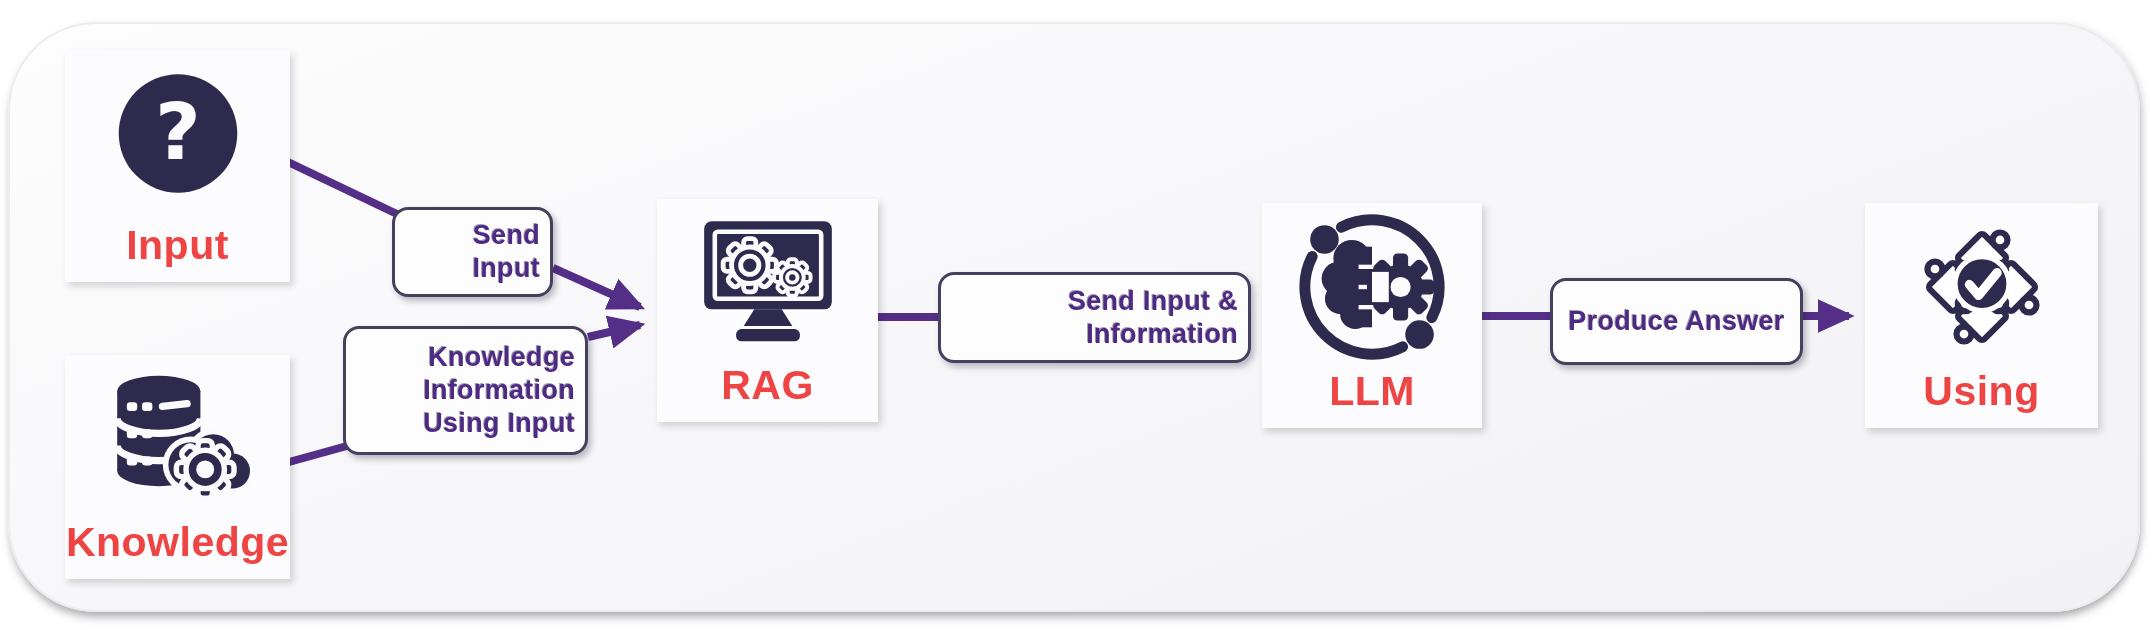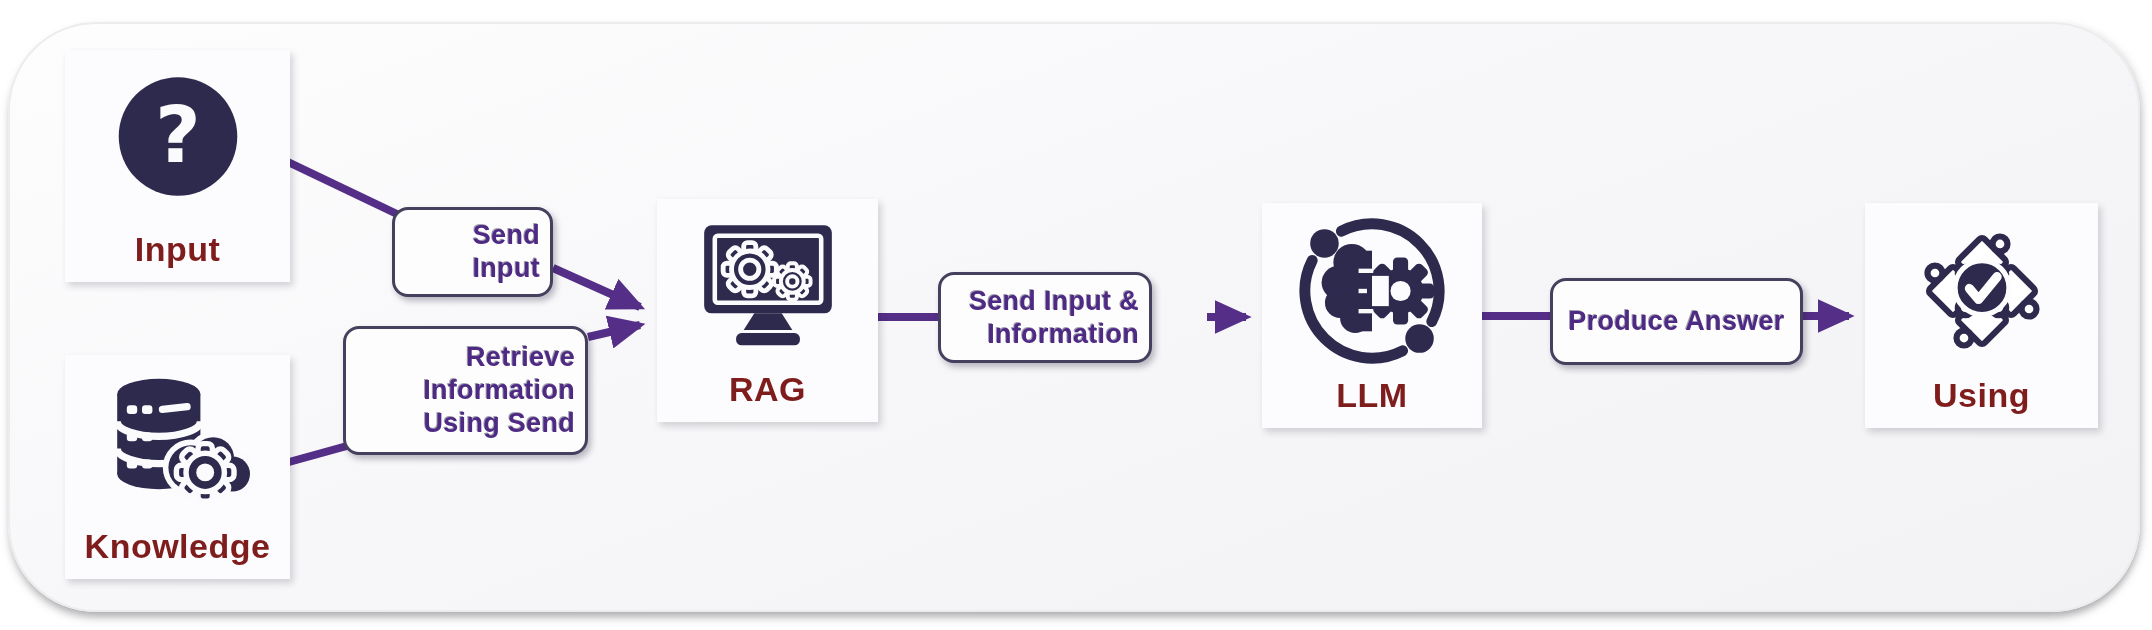--- a/index.html
+++ b/index.html
@@ -16,42 +16,42 @@
     box-shadow:0 7px 8px -2px rgba(110,110,115,.55), 6px 0 8px -4px rgba(150,150,155,.35);
   }
   .connectors{position:absolute;left:0;top:0;width:2152px;height:630px;z-index:2;}
   .node-card{
     position:absolute;z-index:3;background:#fcfcfe;
     box-shadow:3px 4px 7px rgba(30,30,50,.18);
     display:flex;flex-direction:column;align-items:center;justify-content:flex-end;
   }
   .node-icon{flex:1;display:flex;align-items:center;justify-content:center;width:100%;}
   .node-label{
-    font-weight:bold;color:#7f1d1d;font-size:34px;letter-spacing:.5px;
+    font-weight:bold;color:#ef4444;font-size:41px;letter-spacing:.5px;
     margin-bottom:16px;line-height:1;
   }
   .pill{
     position:absolute;z-index:4;background:#fdfdfe;
     border:3px solid #44405e;border-radius:16px;
     box-shadow:3px 4px 6px rgba(35,32,60,.30);
     display:flex;align-items:center;justify-content:center;text-align:right;
     color:#4e2a84;font-weight:bold;font-size:27px;line-height:1.22;
     letter-spacing:.3px;padding:4px 10px;box-sizing:border-box;
     text-shadow:-1px -1px 0 rgba(46,42,78,.45);
   }
   
   .card-input     {left:65px;  top:50px;  width:225px; height:232px;}
   .card-knowledge {left:65px;  top:355px; width:225px; height:224px;align-items:center;}
   .card-rag       {left:657px; top:199px; width:221px; height:223px;}
   .card-llm       {left:1262px;top:203px; width:220px; height:225px;align-items:center;}
   .card-answer    {left:1865px;top:203px; width:233px; height:225px;}
   
   .pill-send-input{left:392px; top:207px; width:161px; height:90px;}
   .pill-retrieve  {left:343px; top:326px; width:245px; height:129px;}
-  .pill-send-info {left:938px; top:272px; width:214px; height:91px;}
+  .pill-send-info {left:938px; top:272px; width:313px; height:91px;}
   .pill-produce   {left:1550px;top:278px; width:253px; height:87px;}
 </style>
 </head>
 <body>
 
 <div class="canvas"></div>
 
 <svg class="connectors" viewBox="0 0 2152 630">
   <defs>
     <marker id="ah" markerUnits="strokeWidth" markerWidth="4.6" markerHeight="4.2" refX="3.9" refY="2.1" orient="auto">
@@ -238,20 +238,20 @@
       <path d="M42.5,48.5 l5.5,6.5 l11,-13.5" fill="none" stroke="#ffffff" stroke-width="5.5" stroke-linecap="round" stroke-linejoin="round"></path>
     </svg>
   </div>
   <div class="node-label">Using</div>
 </div>
 
 <div class="pill pill-send-input">
   <span>Send Input</span>
 </div>
 <div class="pill pill-retrieve">
-  <span>Retrieve Information Using Send</span>
+  <span>Knowledge Information Using Input</span>
 </div>
 <div class="pill pill-send-info">
   <span>Send Input &amp; Information</span>
 </div>
 <div class="pill pill-produce">
   <span>Produce Answer</span>
 </div>
 
 </body></html>

